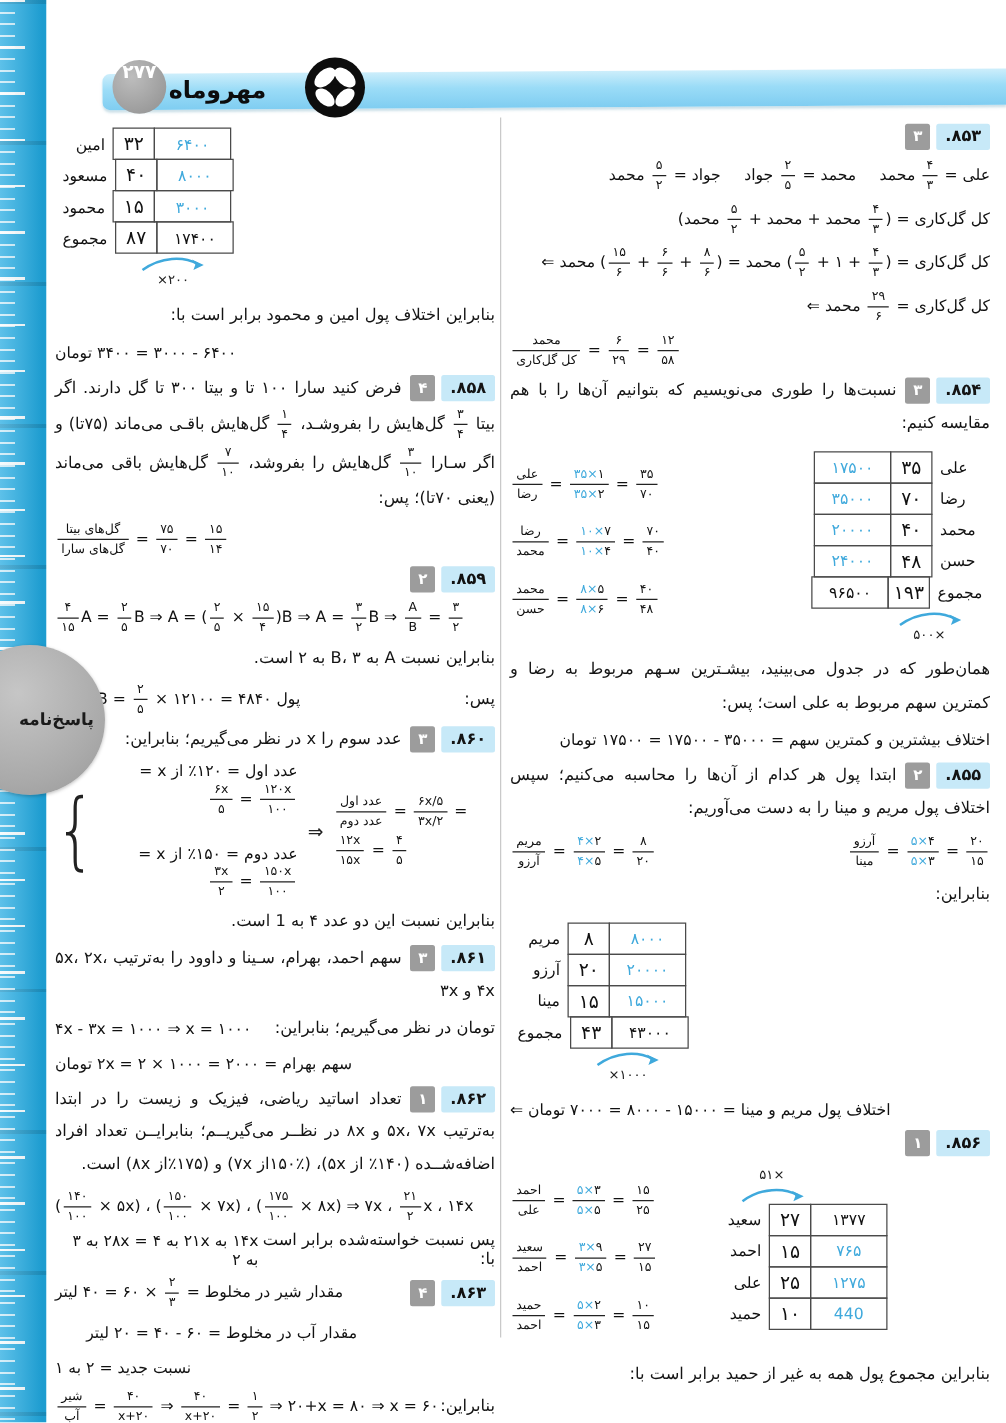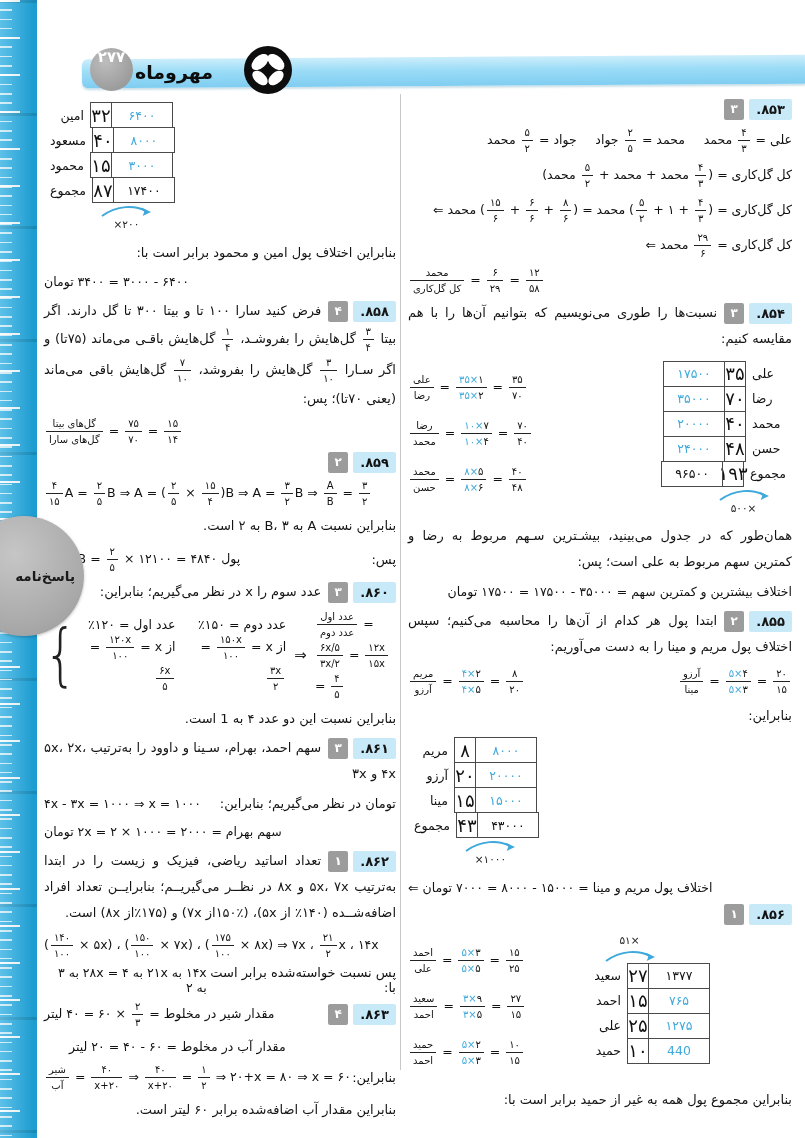--- a/index.html
+++ b/index.html
@@ -53,30 +53,30 @@
   .fr{display:inline-flex;flex-direction:column;vertical-align:middle;text-align:center;
       font-size:10px;line-height:1.5;margin:0 2px;direction:rtl}
   .fr .n{display:block;border-bottom:1px solid #222;padding:0 3px}
   .fr .d{display:block;padding:0 3px}
   
   .vtw{display:inline-flex;flex-direction:column;margin:4px 0;vertical-align:top}
   .vt{display:inline-flex;flex-direction:column}
   .vtr{display:flex;height:26px;align-items:stretch}
   .vtr:not(:first-child){margin-top:-1px}
   .nm{display:flex;align-items:center;justify-content:flex-end;padding:0 6px;min-width:46px;font-size:12.5px}
-  .c1{width:22px;border:1px solid #4a4a4a;display:flex;align-items:center;justify-content:center;font-size:18px}
+  .c1{width:34px;border:1px solid #4a4a4a;display:flex;align-items:center;justify-content:center;font-size:15px}
   .c2{width:62px;border:1px solid #4a4a4a;margin-inline-start:-1px;display:flex;align-items:center;justify-content:center;font-size:12.5px}
   .fac{display:flex;flex-direction:column;align-items:center;width:97px;font-size:10.5px;color:#222;line-height:1.3}
   .farrow{color:var(--blue);height:15px;display:block}
   .cols{display:flex;direction:rtl;justify-content:space-between;align-items:flex-start;margin:4px 0}
   .eqstack .eqc2{margin:15px 0;font-size:12.5px;direction:ltr;unicode-bidi:isolate}
   .pairrow{display:flex;direction:rtl;justify-content:space-between;align-items:center;margin:6px 0;font-size:12.5px}
   .sys{display:flex;direction:ltr;align-items:center;gap:8px;margin:4px 0;font-size:12.5px}
   .brace{font-size:52px;font-weight:300;transform:scaleY(1.3);line-height:1;color:#222}
-  .syslines{display:flex;flex-direction:row;gap:20px}
+  .syslines{display:flex;flex-direction:column;gap:20px}
   .syslines .eqc{text-align:right}
   .imp{font-size:15px;color:#222}
   .alignwrap{margin:4px 0}
 </style>
 </head>
 <body>
 
 <div class="ruler"></div>
 
 <div class="ribbon"></div>
@@ -556,20 +556,23 @@
         <span class="pa">۴</span>
       </span>
       <span class="eqc" style="direction: rtl;">مقدار شیر در مخلوط = <span class="fr">
           <span class="n">۲</span>
           <span class="d">۳</span>
         </span> × ۶۰ = ۴۰ لیتر</span>
     </div>
     <div class="eqrow" style="justify-content: flex-end; margin-left: 25px;">
       <span class="eqc" style="direction: rtl;">مقدار آب در مخلوط = ۶۰ - ۴۰ = ۲۰ لیتر</span>
     </div>
+    <div class="eqrow" style="justify-content: flex-end;">
+      <span class="eqc" style="direction: rtl;">نسبت جدید = ۲ به ۱</span>
+    </div>
     <div class="eqrow" style="justify-content: space-between;">
       <span class="lab">بنابراین:</span>
       <span class="eqc" style="direction: ltr;"><span class="fr">
           <span class="n">شیر</span>
           <span class="d">آب</span>
         </span> = <span class="fr">
           <span class="n">۴۰</span>
           <span class="d">۲۰+x</span>
         </span> ⇒ <span class="fr">
           <span class="n">۴۰</span>

